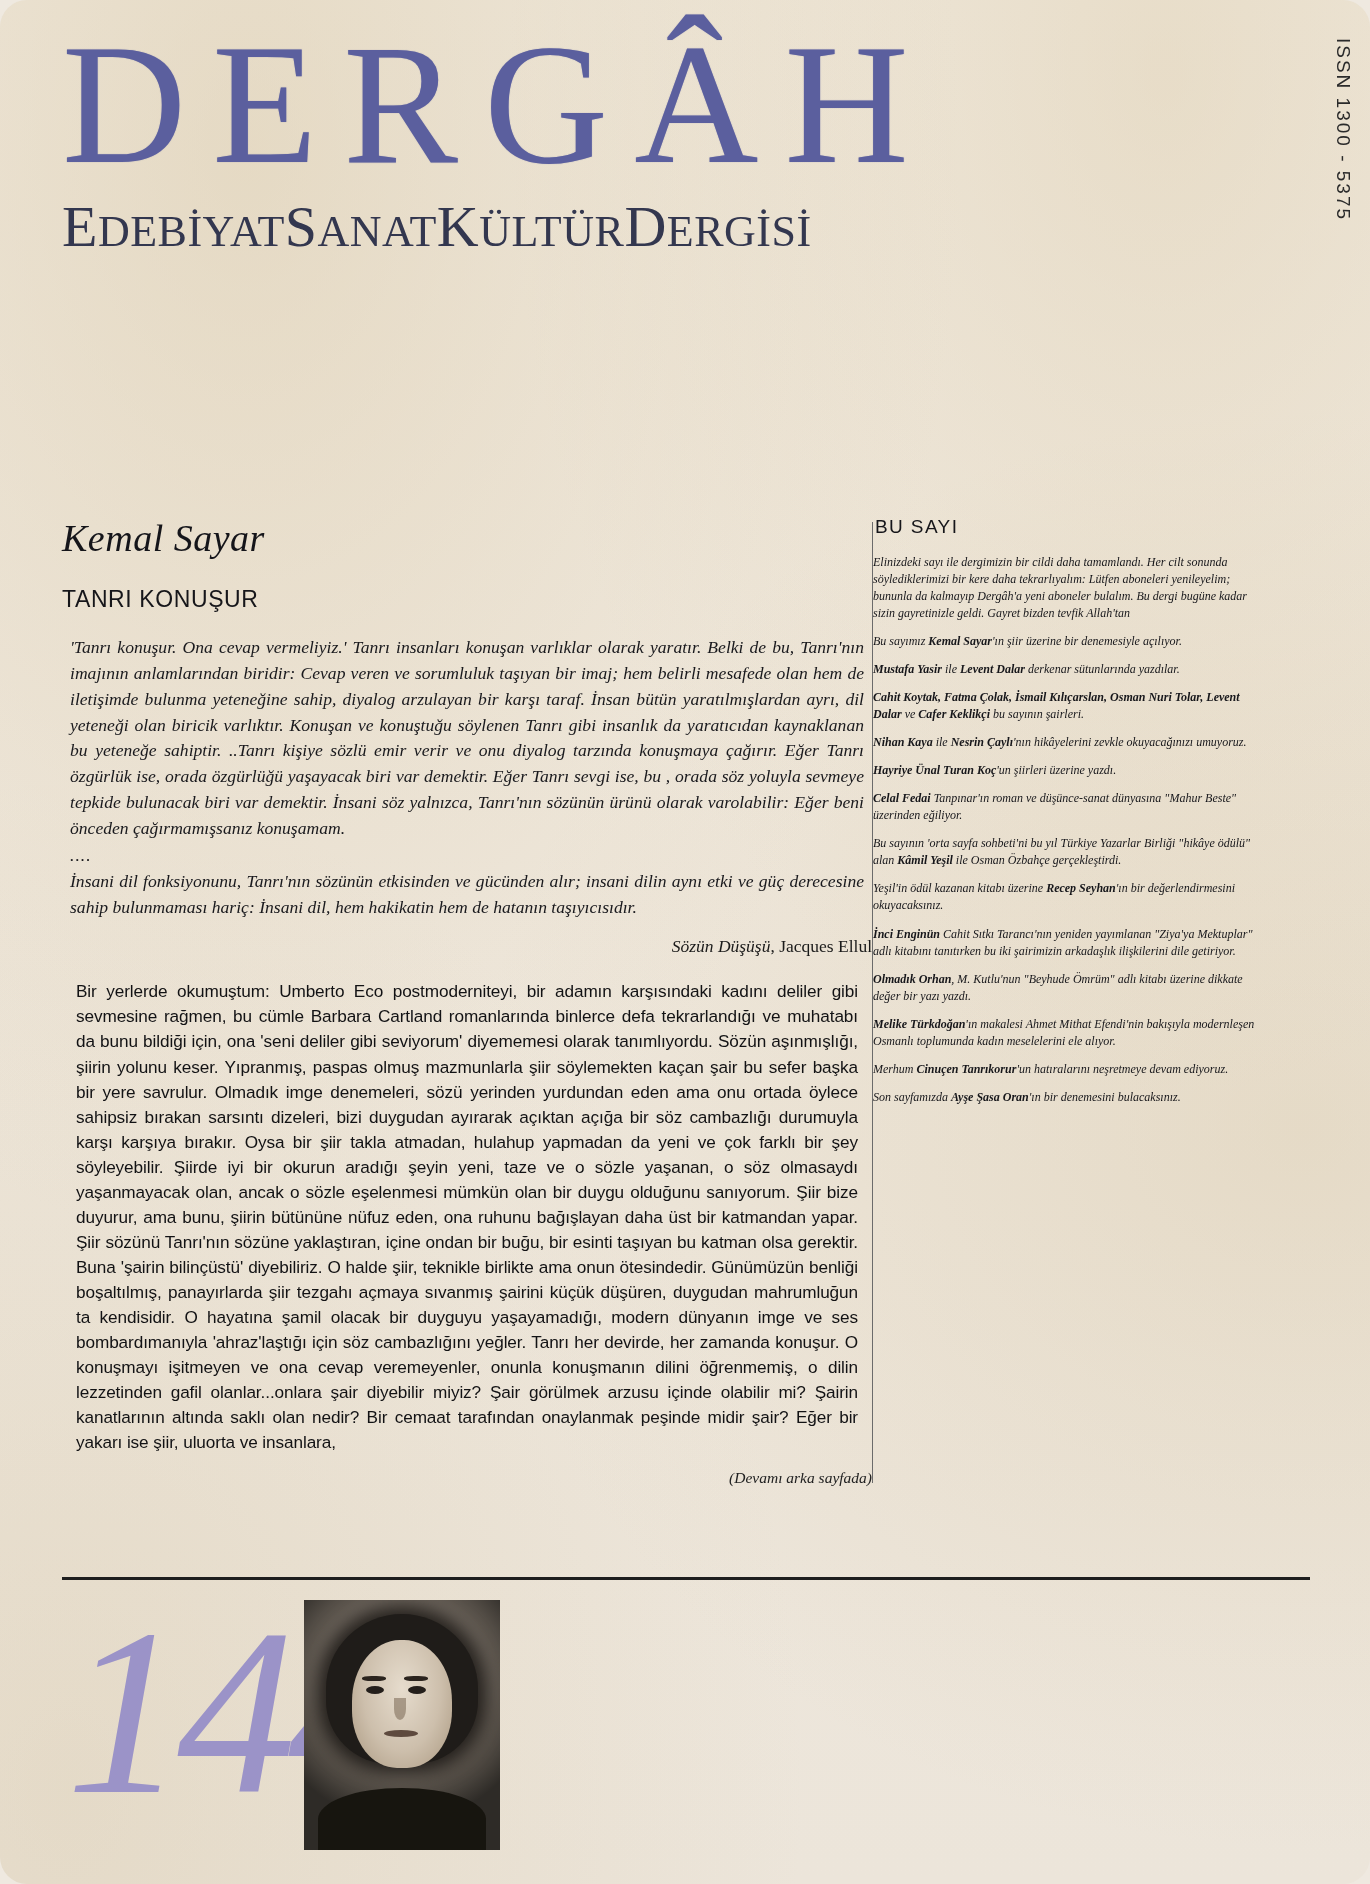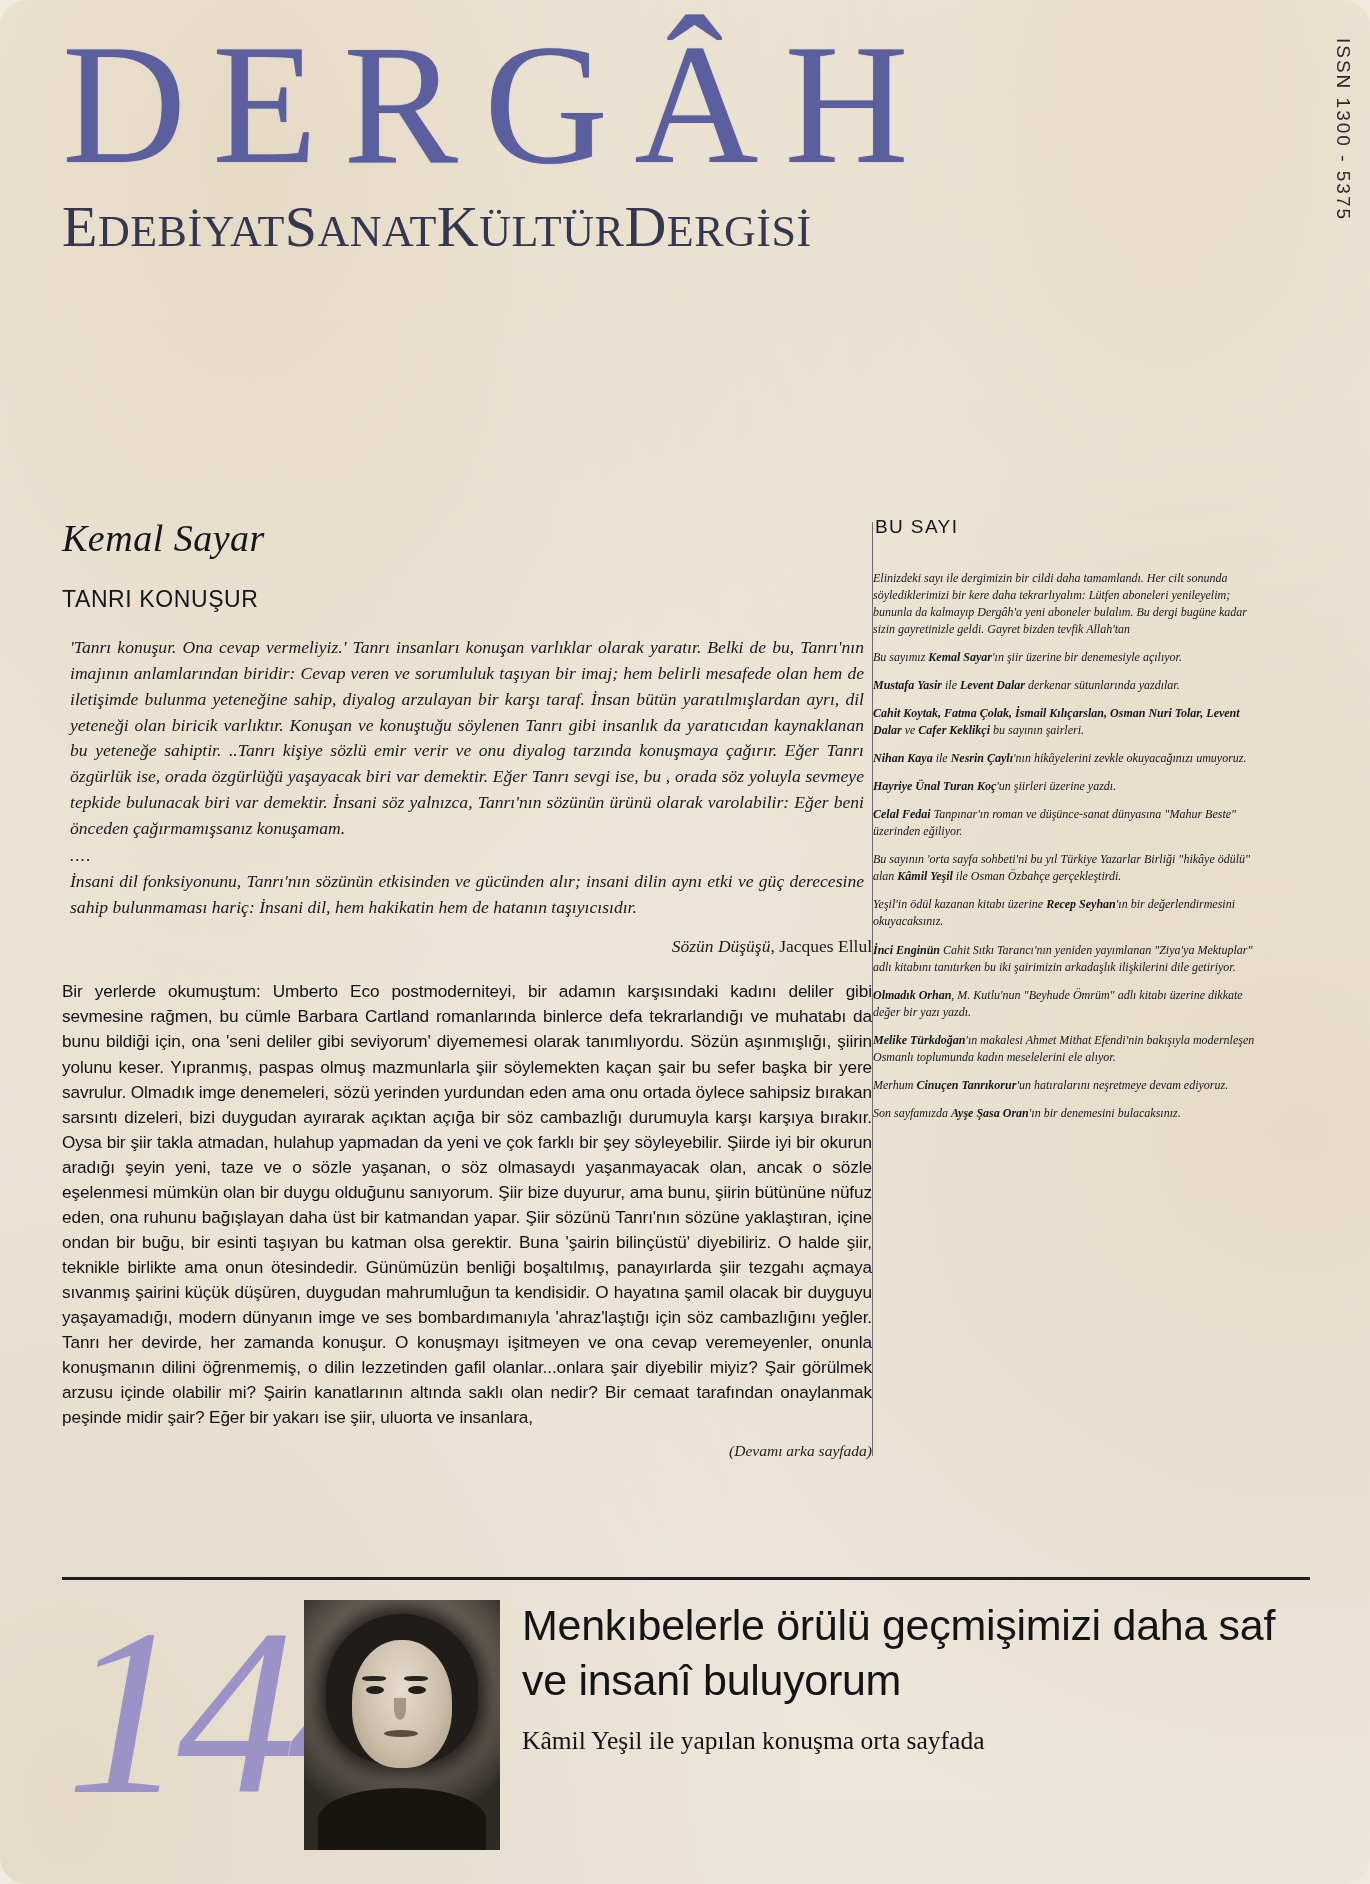--- a/index.html
+++ b/index.html
@@ -135,37 +135,37 @@
   .body-text {
     font-family: "Liberation Sans", sans-serif;
     font-size: 17.2px;
     line-height: 1.455;
     text-align: justify;
     color: #121214;
     margin: 0;
     letter-spacing: -0.1px;
   }
   .body-text p {
-    margin: 0;
+    margin: 14px;
   }
   .contd {
     text-align: right;
     font-family: "Liberation Serif", serif;
     font-style: italic;
     font-size: 15.5px;
     margin-top: 12px;
     color: #222;
   }
 
   
   .bu-sayi-head {
     font-family: "Liberation Sans", sans-serif;
     font-size: 19px;
     letter-spacing: 1.4px;
-    margin: 0 0 32px 2px;
+    margin: 0 0 16px 2px;
     color: #16161a;
   }
   .bu-sayi {
     font-family: "Liberation Serif", serif;
     font-style: italic;
     font-size: 12px;
     line-height: 1.42;
     color: #16161a;
     text-align: left;
   }
@@ -377,19 +377,15 @@
       <div class="face"></div>
       <div class="brow l"></div>
       <div class="brow r"></div>
       <div class="eye l"></div>
       <div class="eye r"></div>
       <div class="nose"></div>
       <div class="mouth"></div>
       <div class="body"></div>
     </div>
 
-    <div class="banner-text">
-      <div class="banner-head">Menkıbelerle örülü geçmişimizi daha saf ve insanî buluyorum</div>
-      <div class="banner-sub">Kâmil Yeşil ile yapılan konuşma orta sayfada</div>
-    </div>
   </div>
 
 </div>
 
 </body></html>

